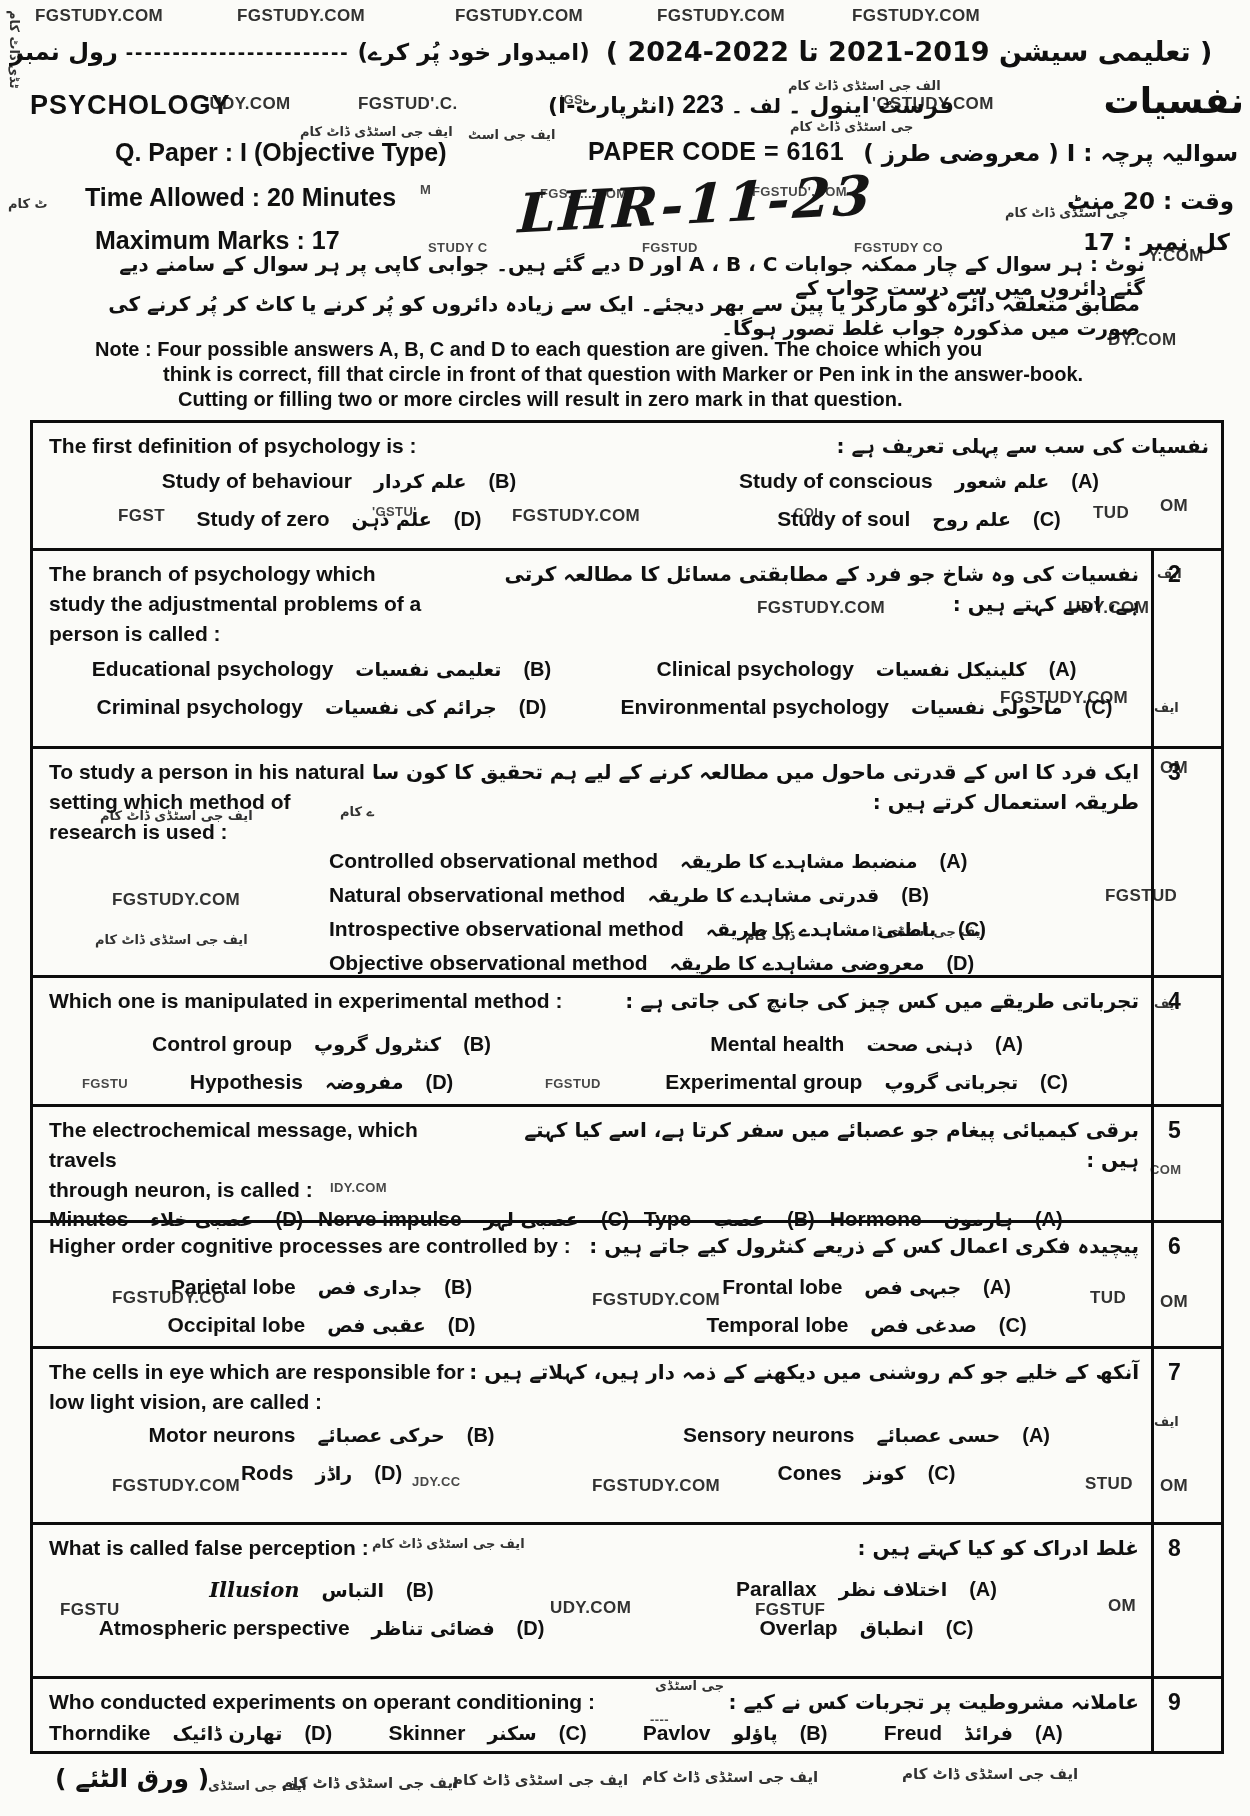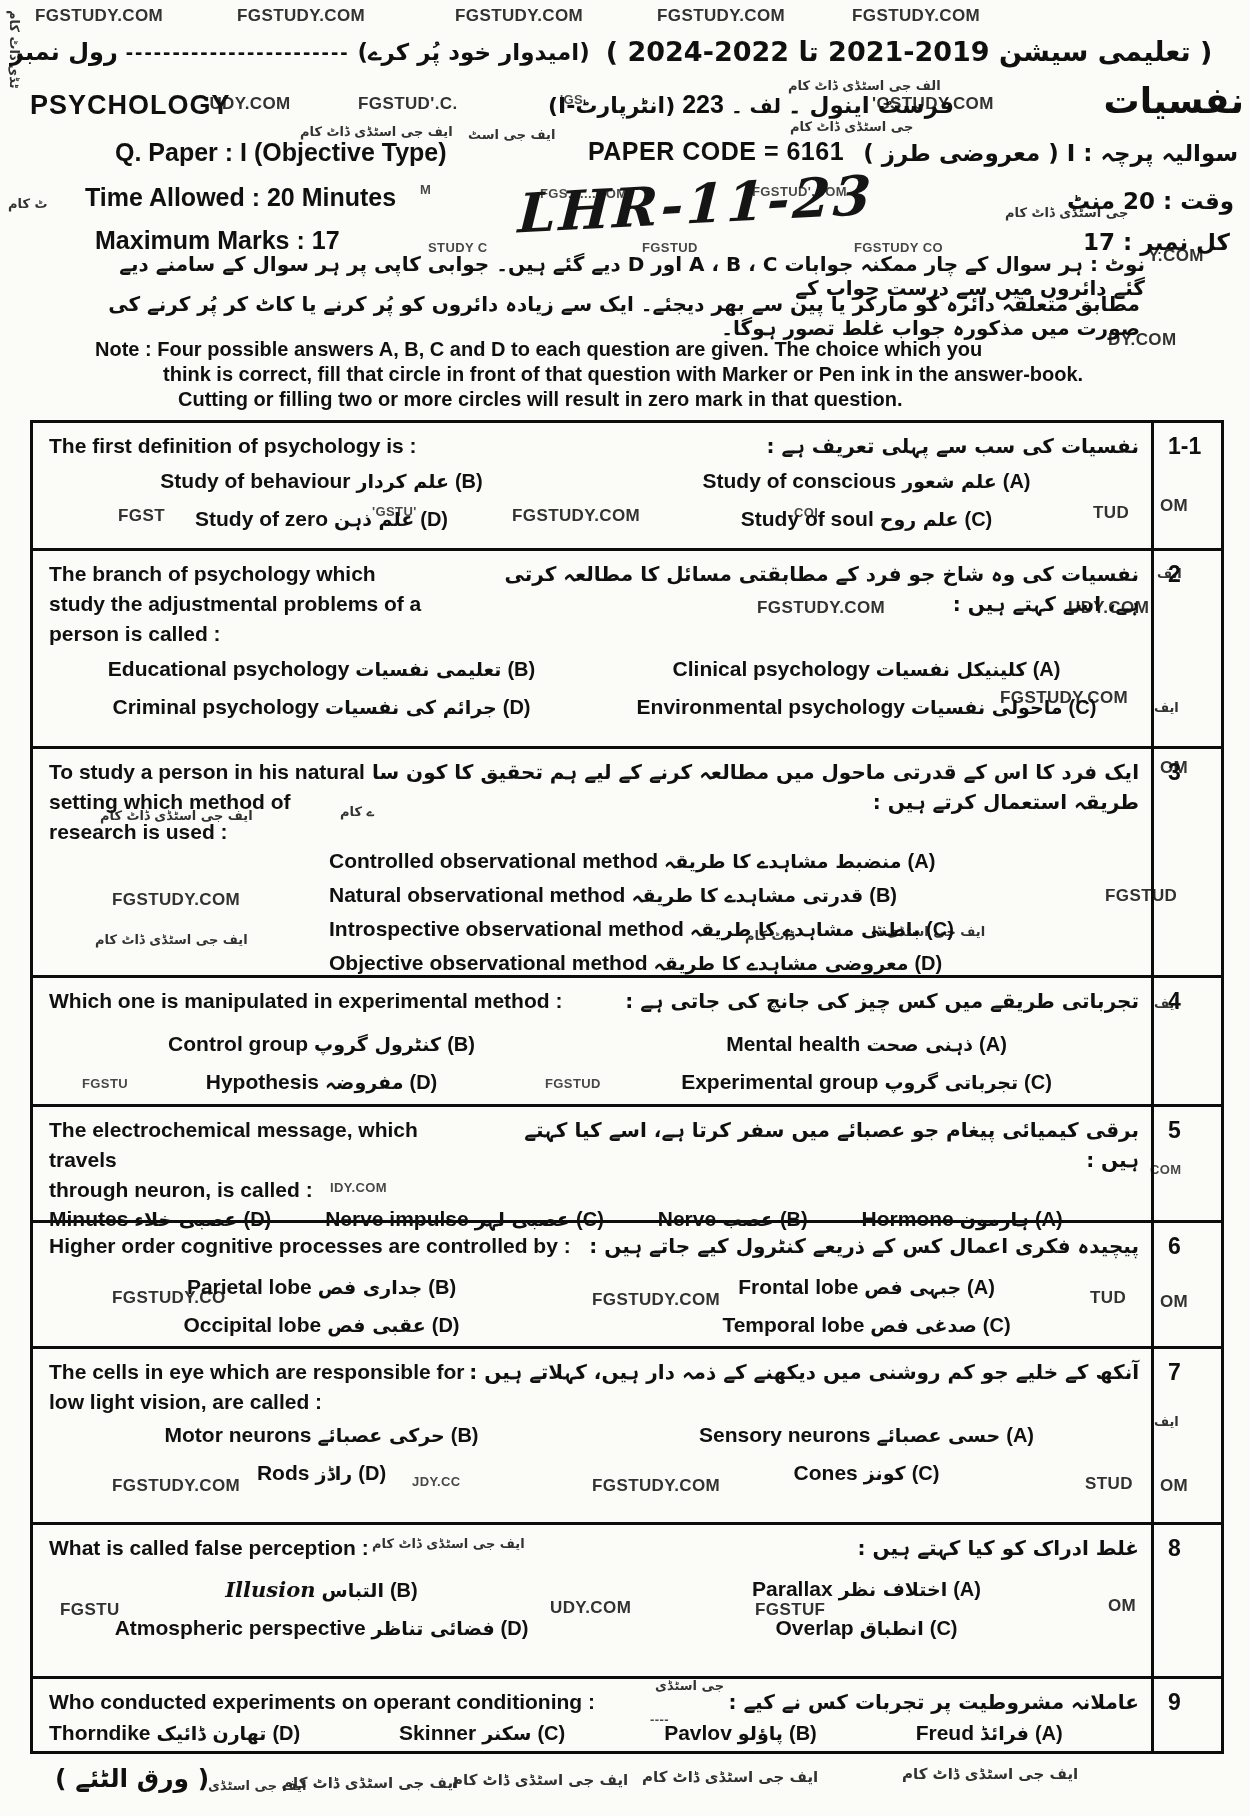--- a/index.html
+++ b/index.html
@@ -57,21 +57,21 @@
   .qen{font-size:21px;font-weight:700;line-height:30px;}
   .qen2{font-size:21px;font-weight:700;line-height:30px;}
   .qen2:empty{display:none;}
   .qur{font-size:20px;font-weight:700;text-align:right;line-height:30px;max-width:62%;}
   .q-r2 .qur{max-width:72%;}
   .opts{margin-top:8px;}
   .grid2{display:grid;grid-template-columns:1fr 1fr;row-gap:14px;}
   .grid2 .opt{justify-content:center;}
   .row4{display:flex;justify-content:space-between;width:93%;}
   .stack{display:flex;flex-direction:column;gap:10px;margin-left:280px;margin-top:2px;}
-  .opt{display:flex;align-items:baseline;gap:6px;white-space:nowrap;}
+  .opt{display:flex;align-items:baseline;gap:22px;white-space:nowrap;}
   .oen{font-size:21px;font-weight:700;}
   .oen.italic{font-family:"DejaVu Serif",serif;font-style:italic;font-weight:700;}
   .our{font-size:19px;font-weight:700;}
   .olet{font-size:20px;font-weight:700;}
   
   .turnpage{position:absolute;left:55px;top:1764px;font-size:25px;font-weight:700;}
 </style>
 </head>
 <body>
 
@@ -210,21 +210,20 @@
             <span class="our ur">علم ذہن</span>
             <span class="olet">(D)</span>
           </span>
           <span class="opt">
             <span class="oen">Study of soul</span>
             <span class="our ur">علم روح</span>
             <span class="olet">(C)</span>
           </span>
         </div>
       </div>
-      <div class="qnum">1-1</div>
     </div>
 
     <div class="qrow q-r1">
       <div class="qmain">
         <div class="qline">
           <div style="max-width:62%;">
             <div class="qen">The branch of psychology which</div>
             <div class="qen2">study the adjustmental problems of a person is called :</div>
           </div>
           <div class="qur ur">نفسیات کی وہ شاخ جو فرد کے مطابقتی مسائل کا مطالعہ کرتی ہے، اسے کہتے ہیں :</div>
@@ -336,21 +335,21 @@
             <span class="oen">Minutes</span>
             <span class="our ur">عصبی خلاء</span>
             <span class="olet">(D)</span>
           </span>
           <span class="opt">
             <span class="oen">Nerve impulse</span>
             <span class="our ur">عصبی لہر</span>
             <span class="olet">(C)</span>
           </span>
           <span class="opt">
-            <span class="oen">Nerve</span>
+            <span class="oen">Type</span>
             <span class="our ur">عصب</span>
             <span class="olet">(B)</span>
           </span>
           <span class="opt">
             <span class="oen">Hormone</span>
             <span class="our ur">ہارمون</span>
             <span class="olet">(A)</span>
           </span>
         </div>
       </div>

